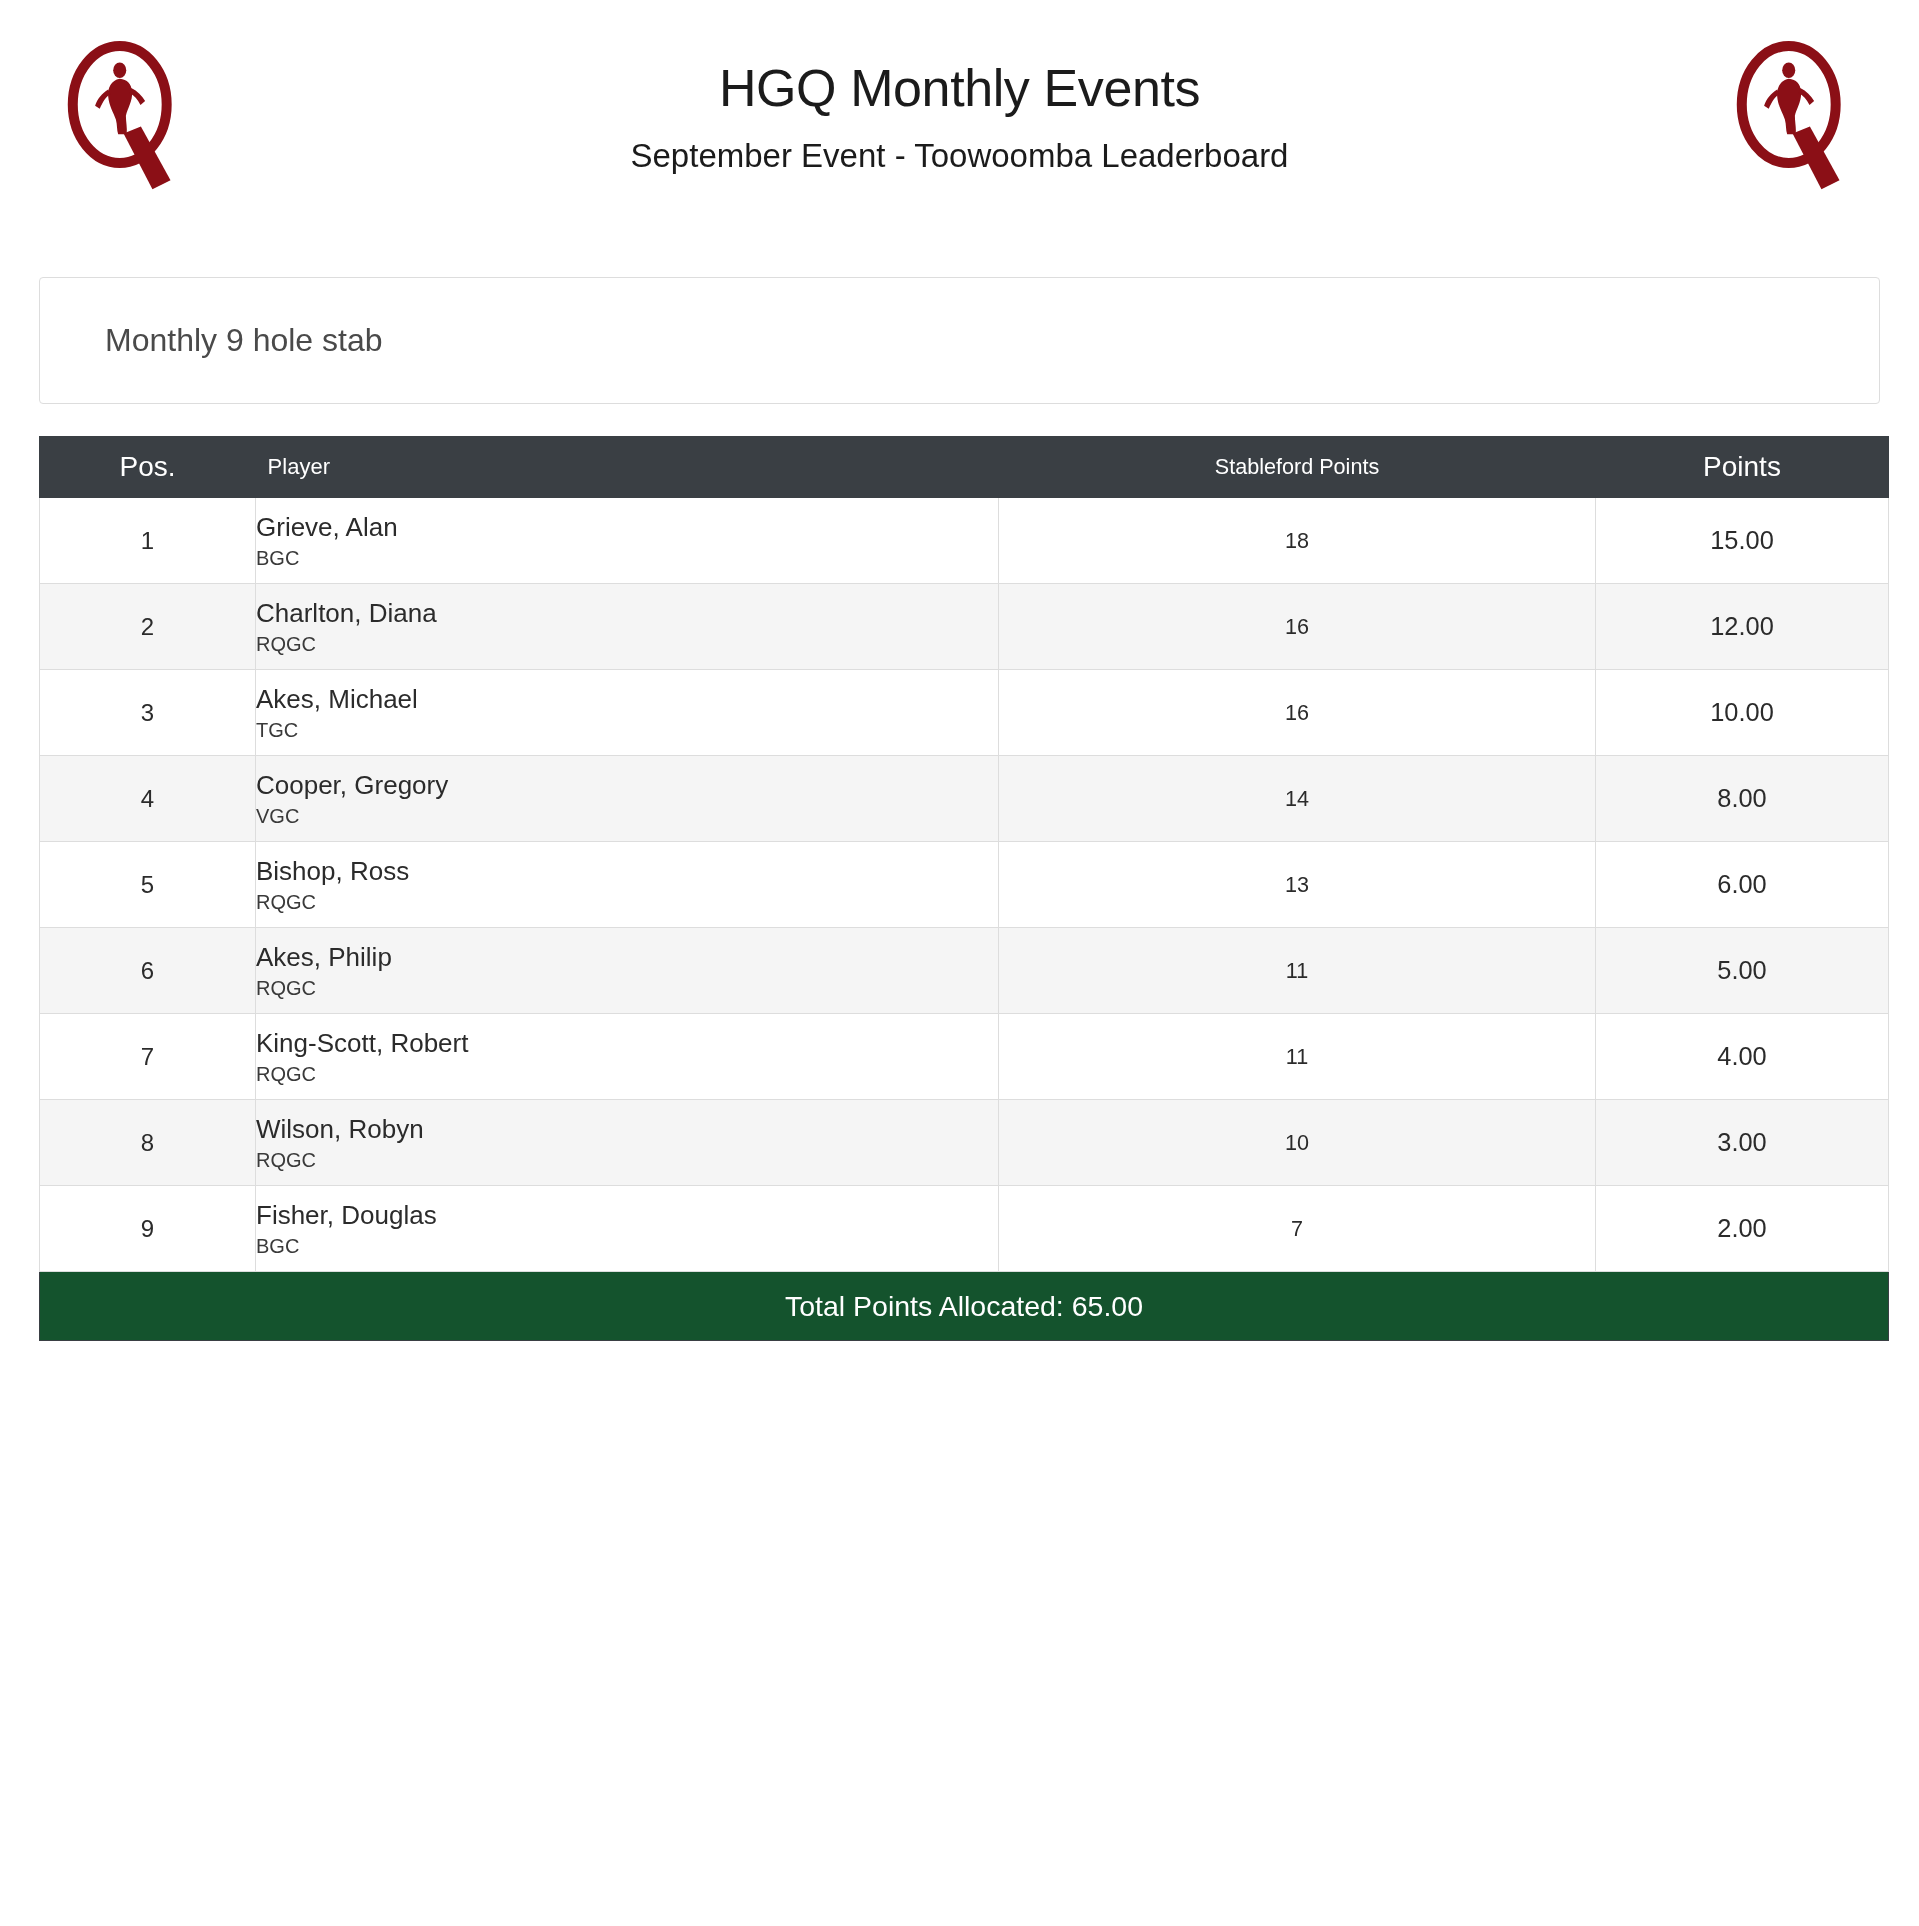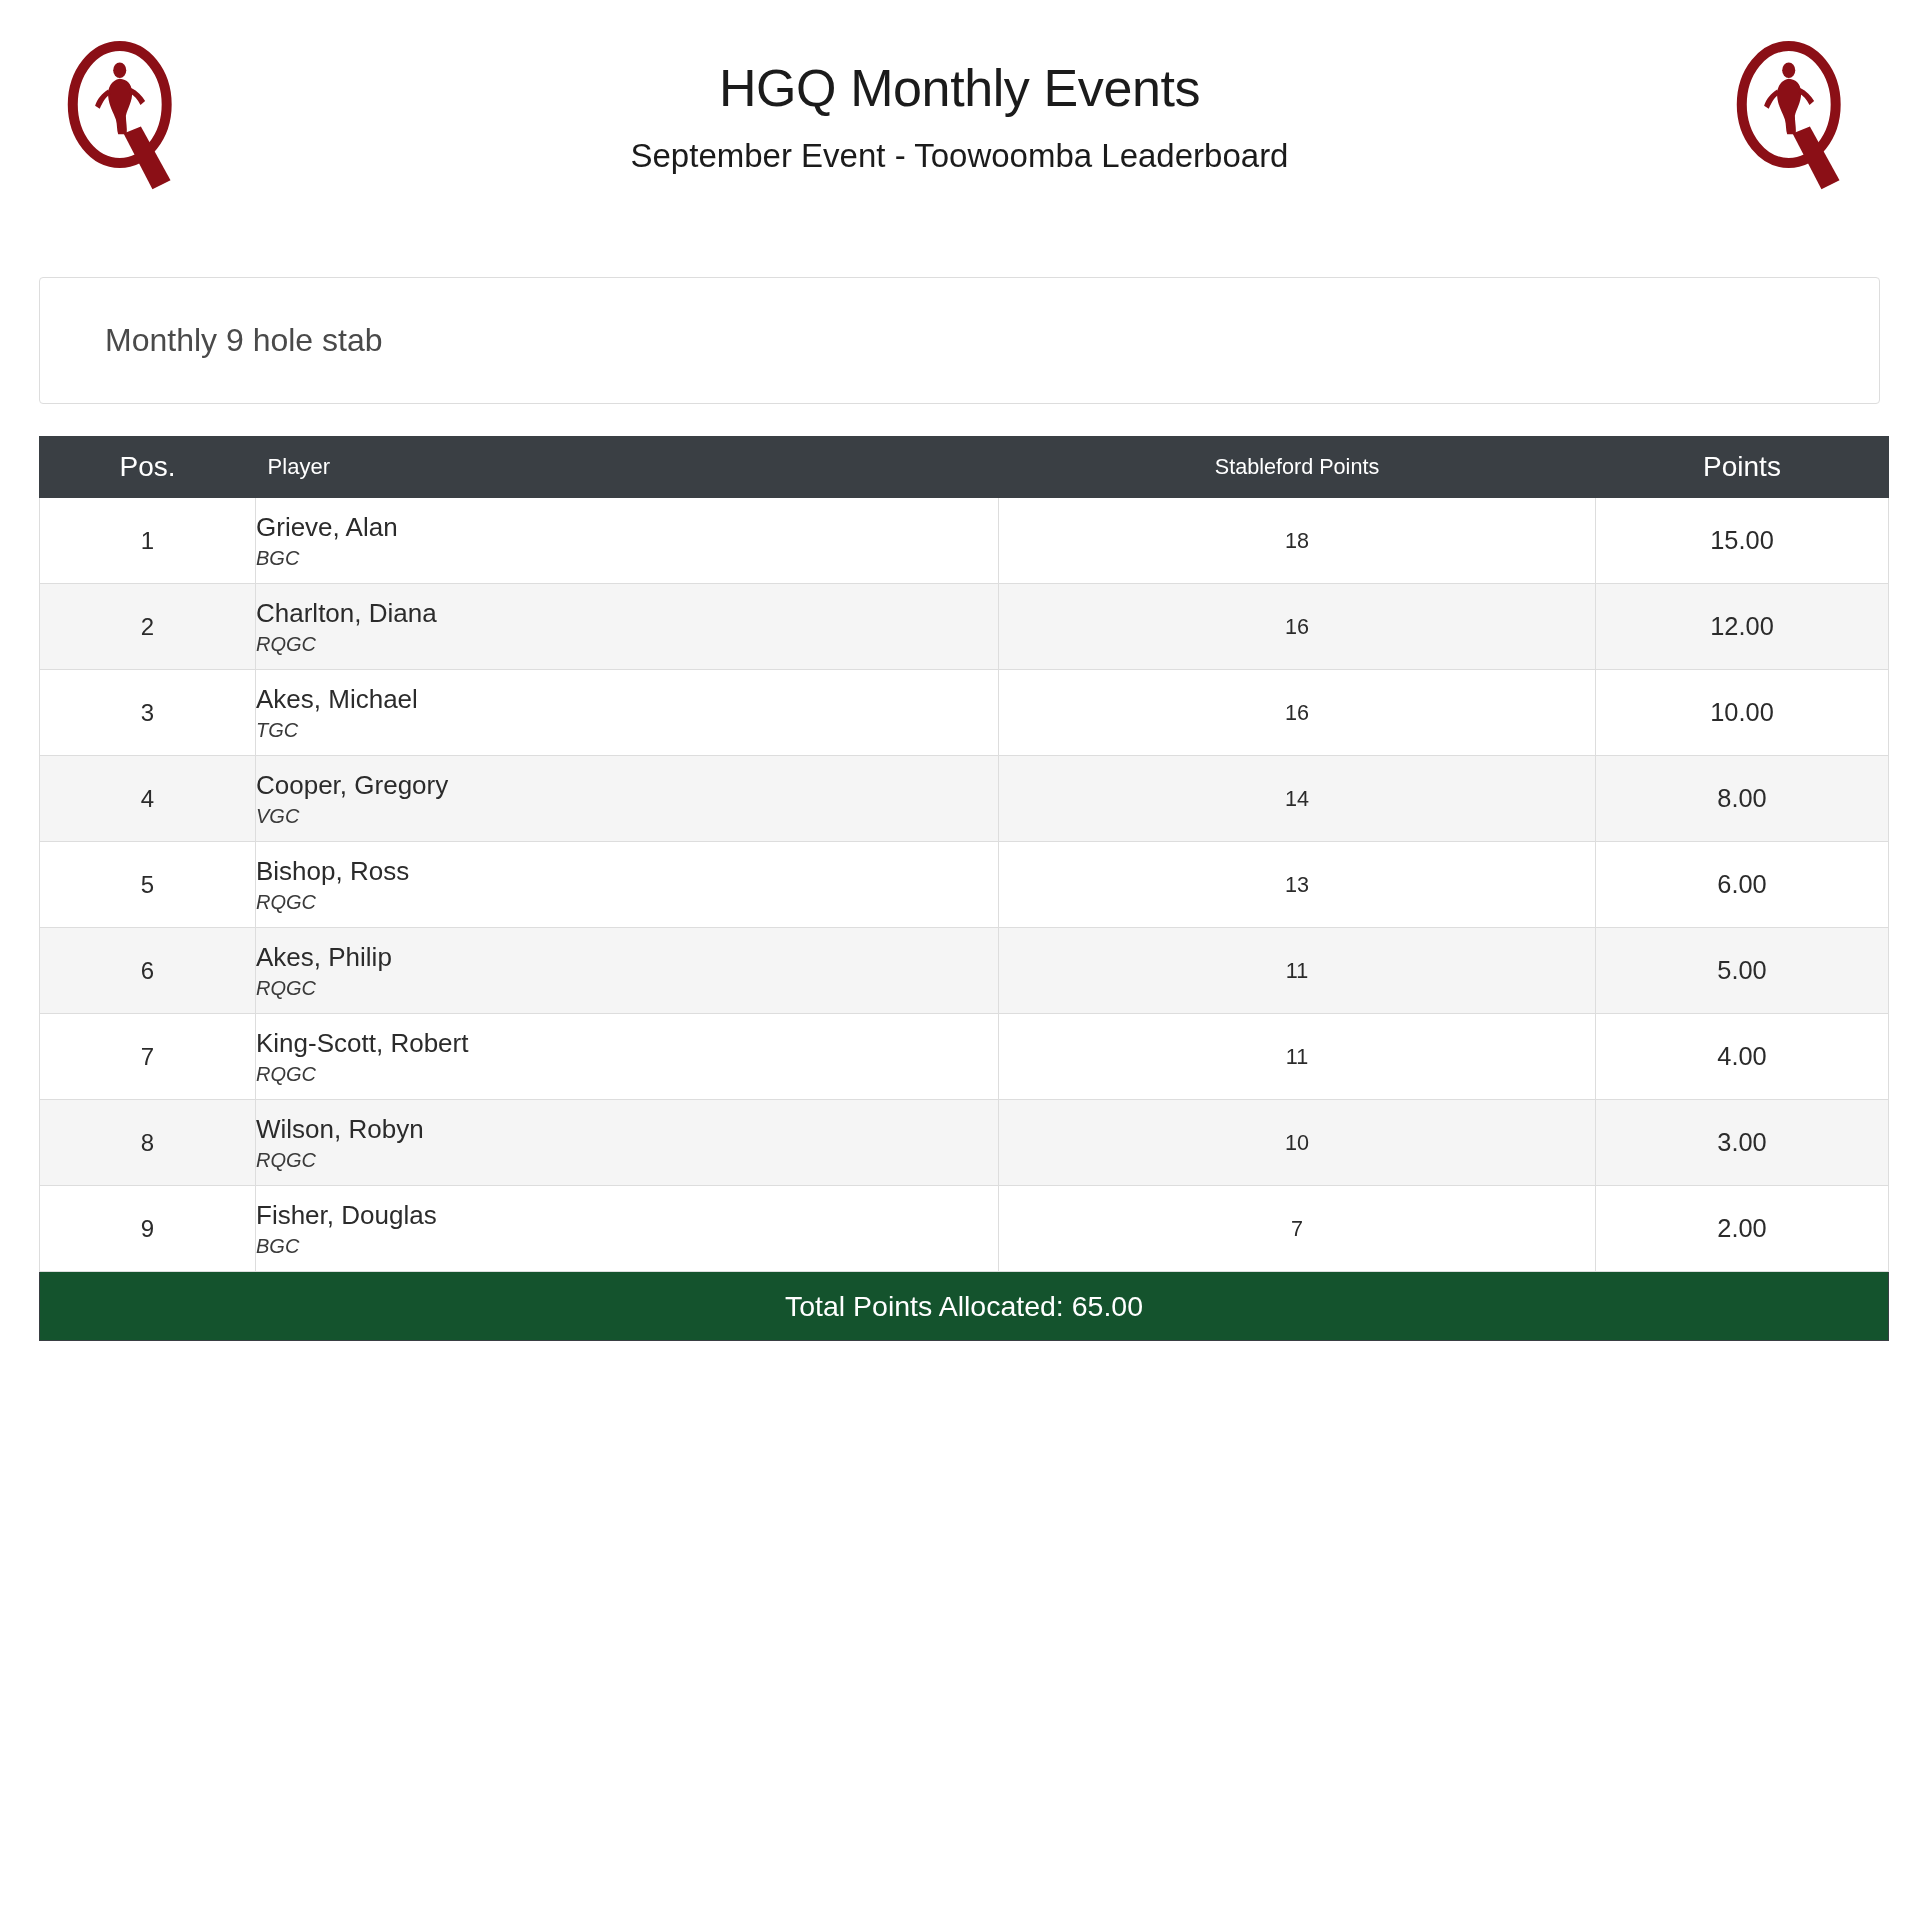--- a/index.html
+++ b/index.html
@@ -120,21 +120,20 @@
     margin-left: 36px;
   }
   .player-name {
     font-size: 26px;
     color: #2b2b2b;
     line-height: 1.16;
     margin-bottom: 3.9px;
   }
   .player-club {
     font-size: 20px;
-    font-style: italic;
     color: #3a3a3a;
     line-height: 1.1;
   }
   td.stableford-cell {
     text-align: center;
     font-size: 21.6px;
     color: #2b2b2b;
   }
   td.points-cell {
     text-align: center;

